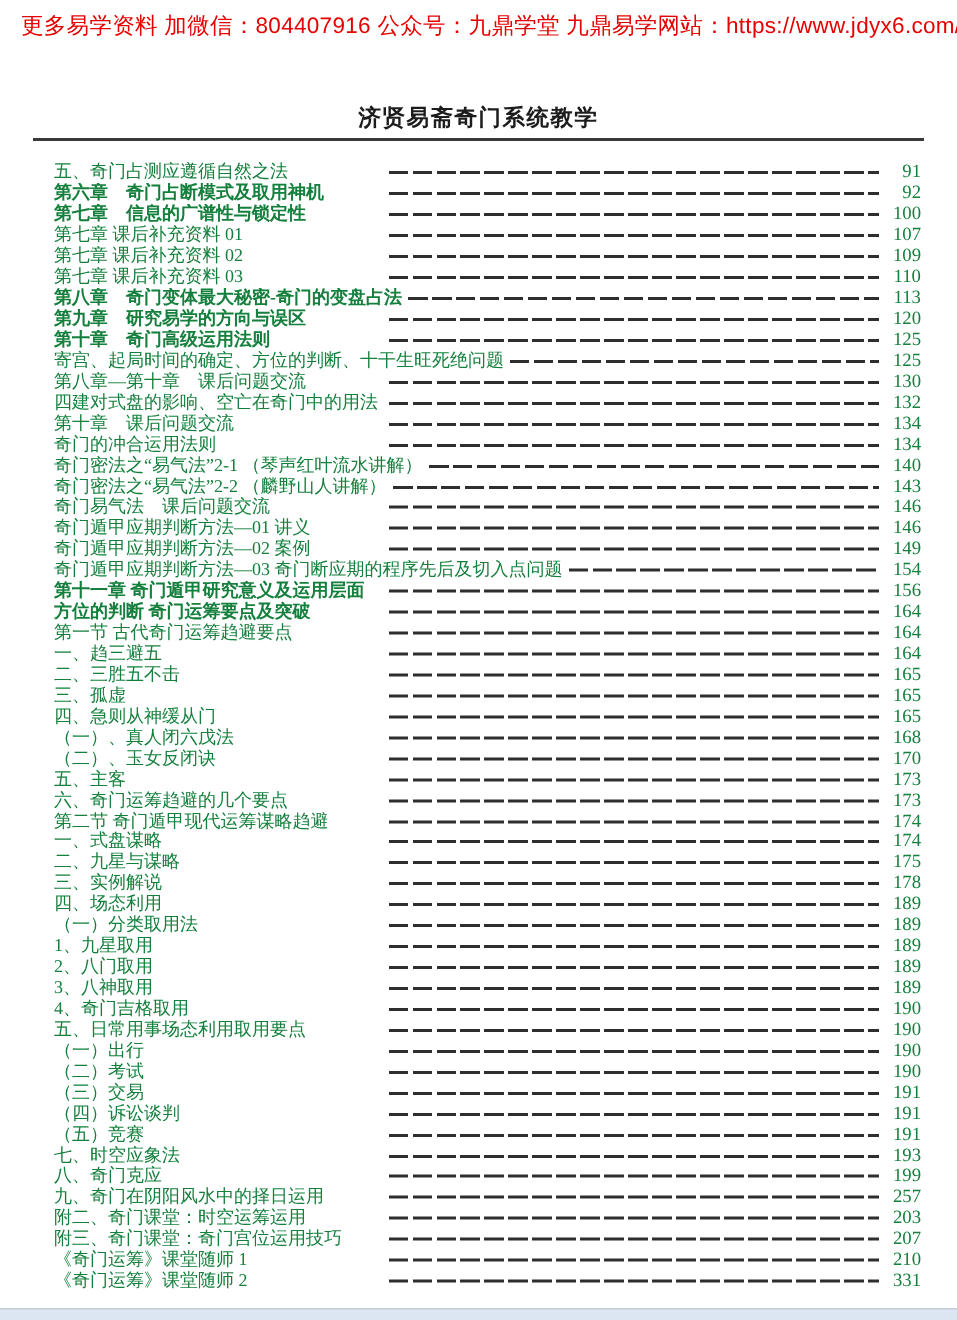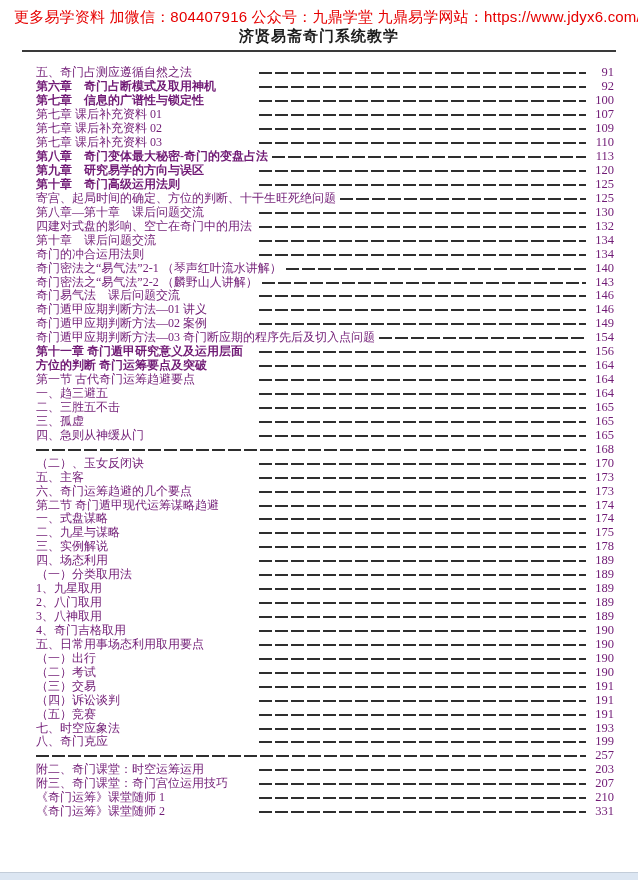--- a/index.html
+++ b/index.html
@@ -21,41 +21,42 @@
   .banner {
     padding: 8px 0 0 14px;
     font-family: "Liberation Sans", "DejaVu Sans", sans-serif;
     font-size: 15px;
     font-weight: 500;
     color: #e60000;
     white-space: nowrap;
     letter-spacing: 0.2px;
   }
   .doc-title {
+    margin-top: 42px;
     text-align: center;
     font-size: 15px;
     font-weight: bold;
     color: #1c1c1c;
     letter-spacing: 1px;
   }
   .title-rule {
     height: 0;
     border: none;
     border-top: 2px solid #3a3a3a;
     margin: 4px 22px 0 22px;
   }
   .toc {
     margin: 14px 24px 0 36px;
   }
   .toc-row {
     display: flex;
     align-items: center;
     height: 13.95px;
     font-size: 12px;
-    color: #701a75;
+    color: #15803d;
     white-space: nowrap;
     overflow: hidden;
   }
   .toc-row .label {
     min-width: 219px;
     padding-right: 4px;
     flex: 0 0 auto;
   }
   .toc-row.bold .label {
     font-weight: bold;
@@ -224,20 +225,21 @@
         <span class="label">三、孤虚</span>
         <span class="leader"></span>
         <span class="pagenum">165</span>
       </div>
       <div class="toc-row">
         <span class="label">四、急则从神缓从门</span>
         <span class="leader"></span>
         <span class="pagenum">165</span>
       </div>
       <div class="toc-row">
+        <span class="label">（一）、真人闭六戊法</span>
         <span class="leader"></span>
         <span class="pagenum">168</span>
       </div>
       <div class="toc-row">
         <span class="label">（二）、玉女反闭诀</span>
         <span class="leader"></span>
         <span class="pagenum">170</span>
       </div>
       <div class="toc-row">
         <span class="label">五、主客</span>
@@ -333,20 +335,21 @@
         <span class="label">七、时空应象法</span>
         <span class="leader"></span>
         <span class="pagenum">193</span>
       </div>
       <div class="toc-row">
         <span class="label">八、奇门克应</span>
         <span class="leader"></span>
         <span class="pagenum">199</span>
       </div>
       <div class="toc-row">
+        <span class="label">九、奇门在阴阳风水中的择日运用</span>
         <span class="leader"></span>
         <span class="pagenum">257</span>
       </div>
       <div class="toc-row">
         <span class="label">附二、奇门课堂：时空运筹运用</span>
         <span class="leader"></span>
         <span class="pagenum">203</span>
       </div>
       <div class="toc-row">
         <span class="label">附三、奇门课堂：奇门宫位运用技巧</span>

